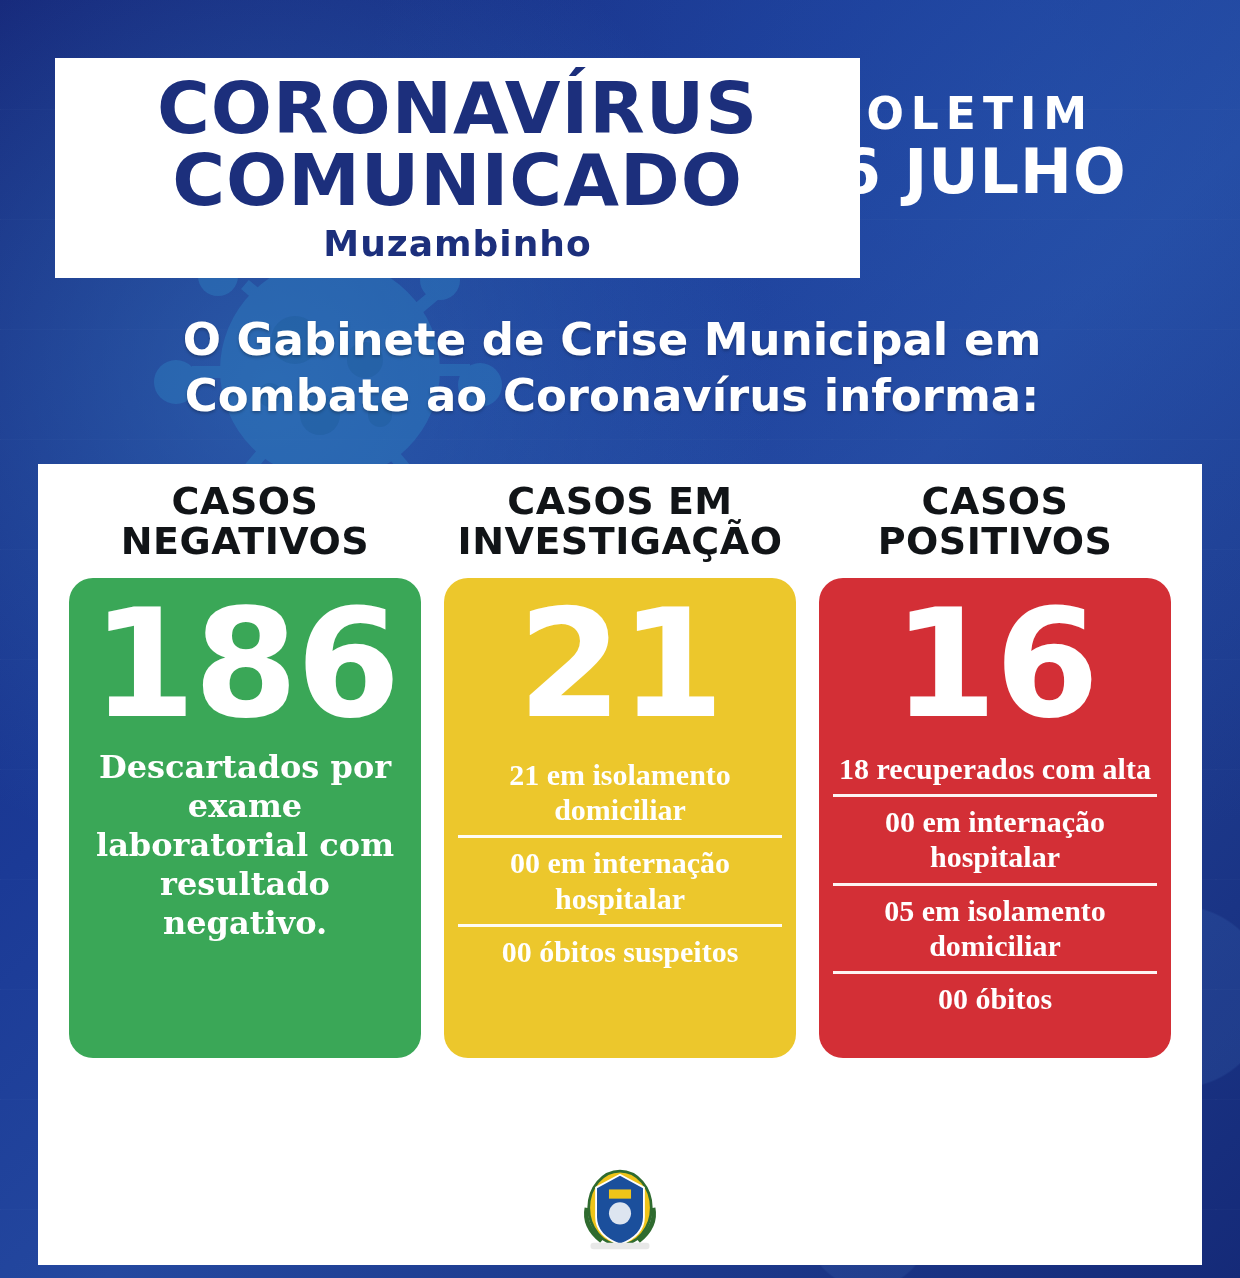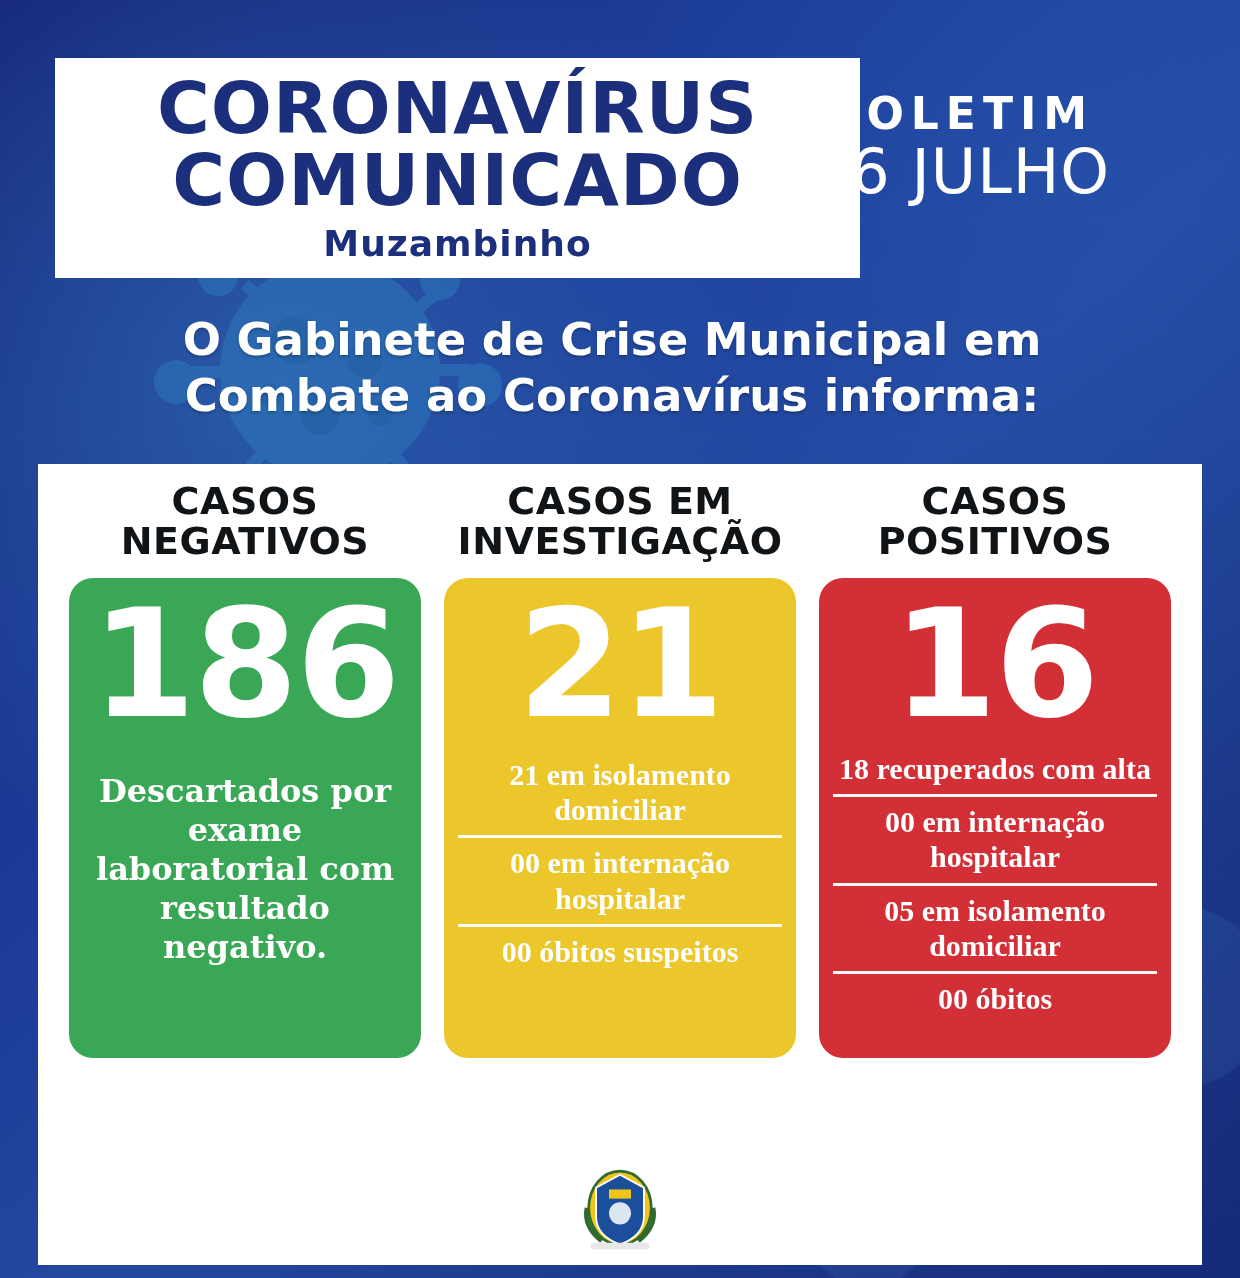--- a/index.html
+++ b/index.html
@@ -99,21 +99,21 @@
   }
   .boletim-word {
     font-size: 44px;
     font-weight: 800;
     letter-spacing: 7px;
     line-height: 1.02;
     font-family: "DejaVu Sans", sans-serif;
   }
   .boletim-date {
     font-size: 62px;
-    font-weight: 400;
+    font-weight: 700;
     letter-spacing: 1px;
     line-height: 1.05;
     margin-top: 2px;
     font-family: "DejaVu Sans", sans-serif;
   }
 
   .intro {
     position: absolute;
     left: 0;
     right: 16px;
@@ -178,21 +178,21 @@
   .card.red    { background: #d32f36; }
 
   .big-number {
     font-size: 150px;
     font-weight: 800;
     line-height: 1.05;
     font-family: "DejaVu Sans", sans-serif;
     letter-spacing: -2px;
     margin-top: 2px;
   }
-  .card.green .big-number  { margin-bottom: 28px; }
+  .card.green .big-number  { margin-bottom: 4px; }
   .card.yellow .big-number { margin-bottom: 6px; }
   .card.red .big-number    { margin-bottom: 0px; }
 
   .desc {
     font-size: 32px;
     font-weight: 700;
     text-align: center;
     line-height: 1.22;
     font-family: "DejaVu Serif", serif;
     padding: 0 6px;

